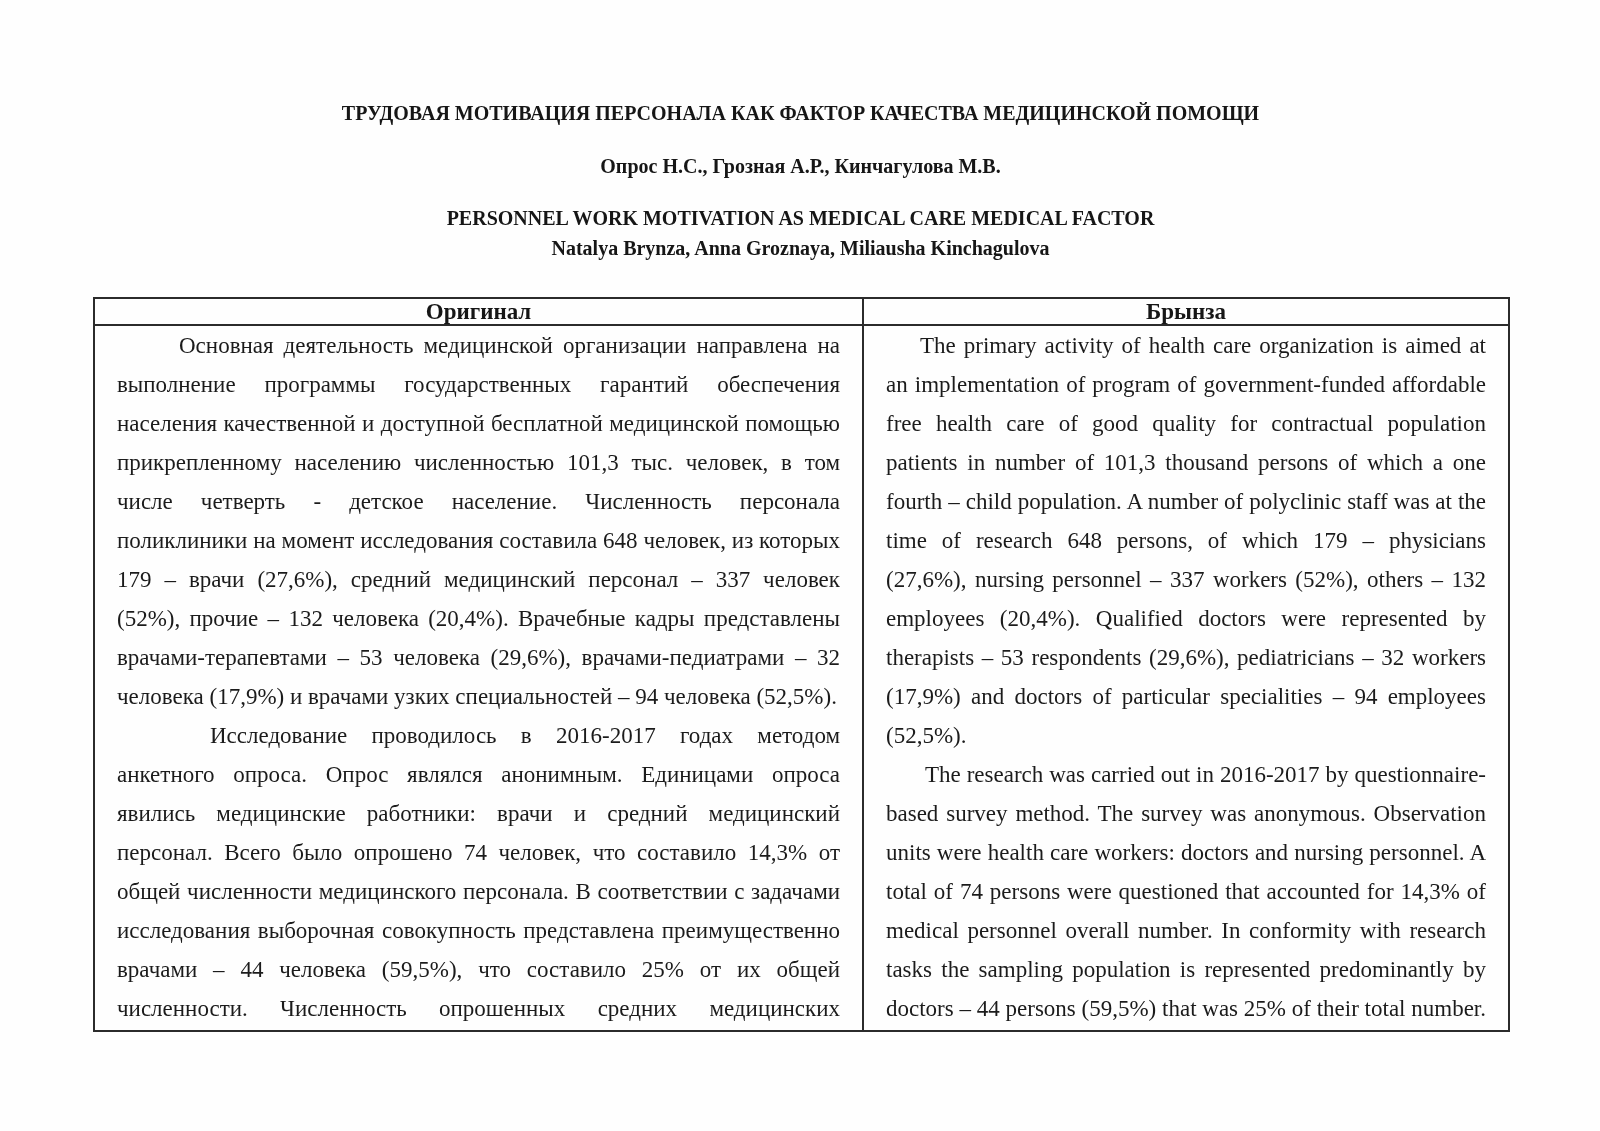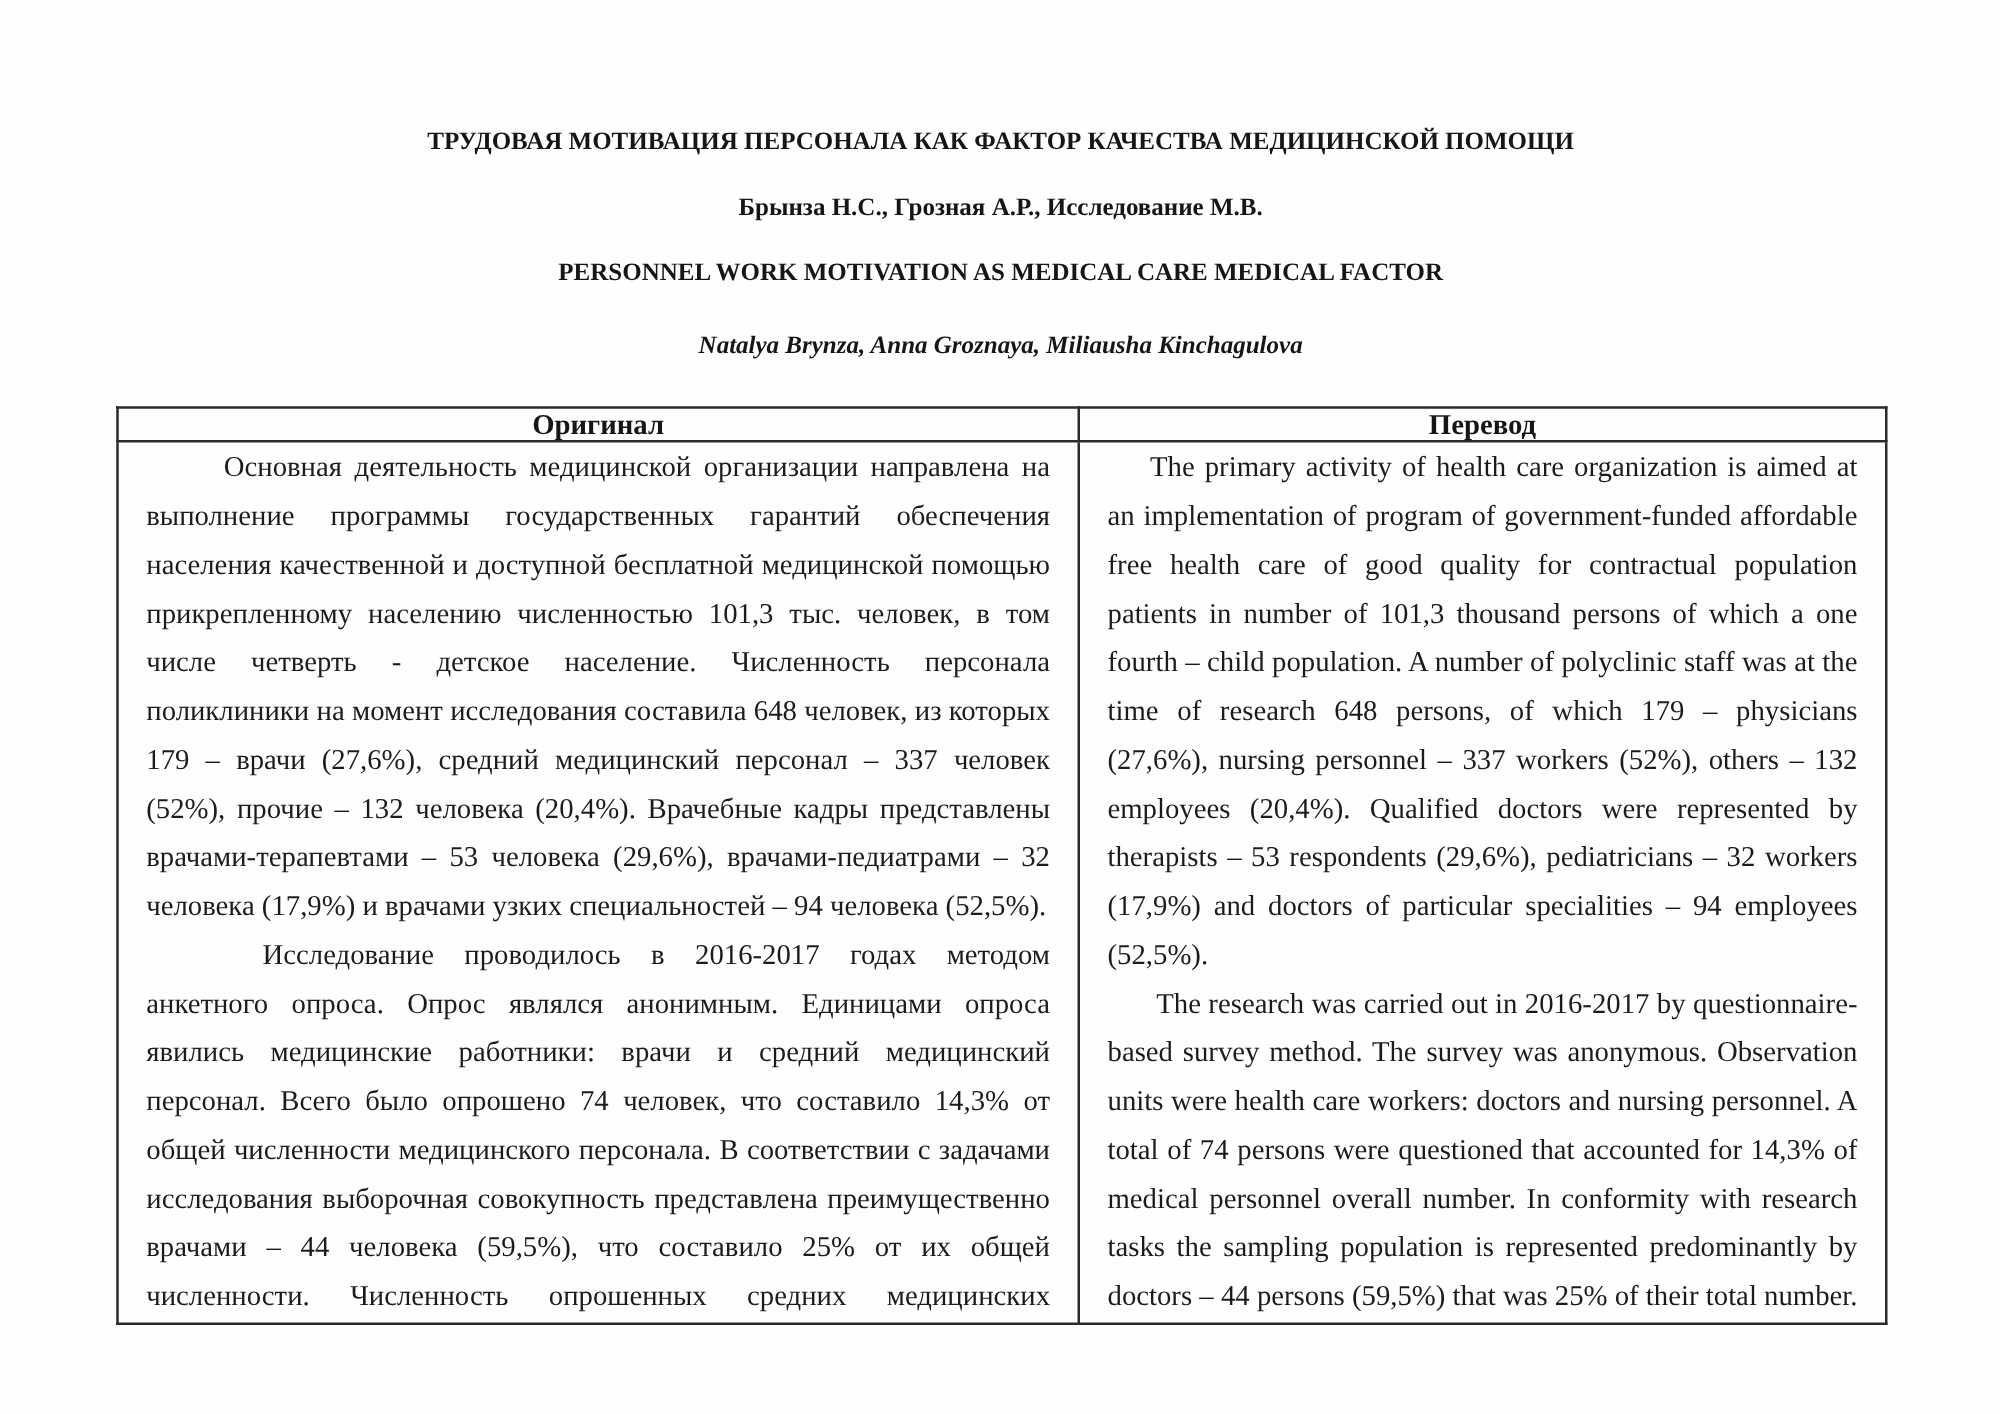--- a/index.html
+++ b/index.html
@@ -26,21 +26,21 @@
     text-align: center;
     font-weight: bold;
     font-size: 20px;
     line-height: 26px;
     margin: 0;
     color: #161616;
   }
   .title-ru   { margin-top: 100px; }
   .authors-ru { margin-top: 27px; }
   .title-en   { margin-top: 26px; }
-  .authors-en { margin-top: 32px; font-style: italic; }
+  .authors-en { margin-top: 4px; }
 
   table.translation-table {
     border-collapse: collapse;
     table-layout: fixed;
     width: 1415px;
     margin: 36px 0 0 93px;
     border: 2px solid #2b2b2b;
   }
   .translation-table th,
   .translation-table td {
@@ -76,34 +76,34 @@
   td.cell-translation .cell-clip p:nth-child(1) { text-indent: 34px; }
   td.cell-translation .cell-clip p:nth-child(2) { text-indent: 39px; }
 </style>
 </head>
 <body>
 
 <div class="page">
 
   <div class="heading-block">
     <h1 class="doc-title title-ru">ТРУДОВАЯ МОТИВАЦИЯ ПЕРСОНАЛА КАК ФАКТОР КАЧЕСТВА МЕДИЦИНСКОЙ ПОМОЩИ</h1>
-    <div class="doc-authors authors-ru">Брынза Н.С., Грозная А.Р., Исследование М.В.</div>
+    <div class="doc-authors authors-ru">Опрос Н.С., Грозная А.Р., Кинчагулова М.В.</div>
     <h2 class="doc-title title-en">PERSONNEL WORK MOTIVATION AS MEDICAL CARE MEDICAL FACTOR</h2>
     <div class="doc-authors authors-en">Natalya Brynza, Anna Groznaya, Miliausha Kinchagulova</div>
   </div>
 
   <table class="translation-table">
     <colgroup>
       <col style="width:769px">
       <col style="width:646px">
     </colgroup>
     <thead>
       <tr>
         <th>Оригинал</th>
-        <th>Перевод</th>
+        <th>Брынза</th>
       </tr>
     </thead>
     <tbody>
       <tr>
         <td class="cell-original">
           <div class="cell-clip">
             <p>Основная деятельность медицинской организации направлена на выполнение программы государственных гарантий обеспечения населения качественной и доступной бесплатной медицинской помощью прикрепленному населению численностью 101,3 тыс. человек, в том числе четверть - детское население. Численность персонала поликлиники на момент исследования составила 648 человек, из которых 179 – врачи (27,6%), средний медицинский персонал – 337 человек (52%), прочие – 132 человека (20,4%). Врачебные кадры представлены врачами-терапевтами – 53 человека (29,6%), врачами-педиатрами – 32 человека (17,9%) и врачами узких специальностей – 94 человека (52,5%).</p>
             <p>Исследование проводилось в 2016-2017 годах методом анкетного опроса. Опрос являлся анонимным. Единицами опроса явились медицинские работники: врачи и средний медицинский персонал. Всего было опрошено 74 человек, что составило 14,3% от общей численности медицинского персонала. В соответствии с задачами исследования выборочная совокупность представлена преимущественно врачами – 44 человека (59,5%), что составило 25% от их общей численности. Численность опрошенных средних медицинских работников составила 30 человек (8,9%</p>
           </div>
         </td>

